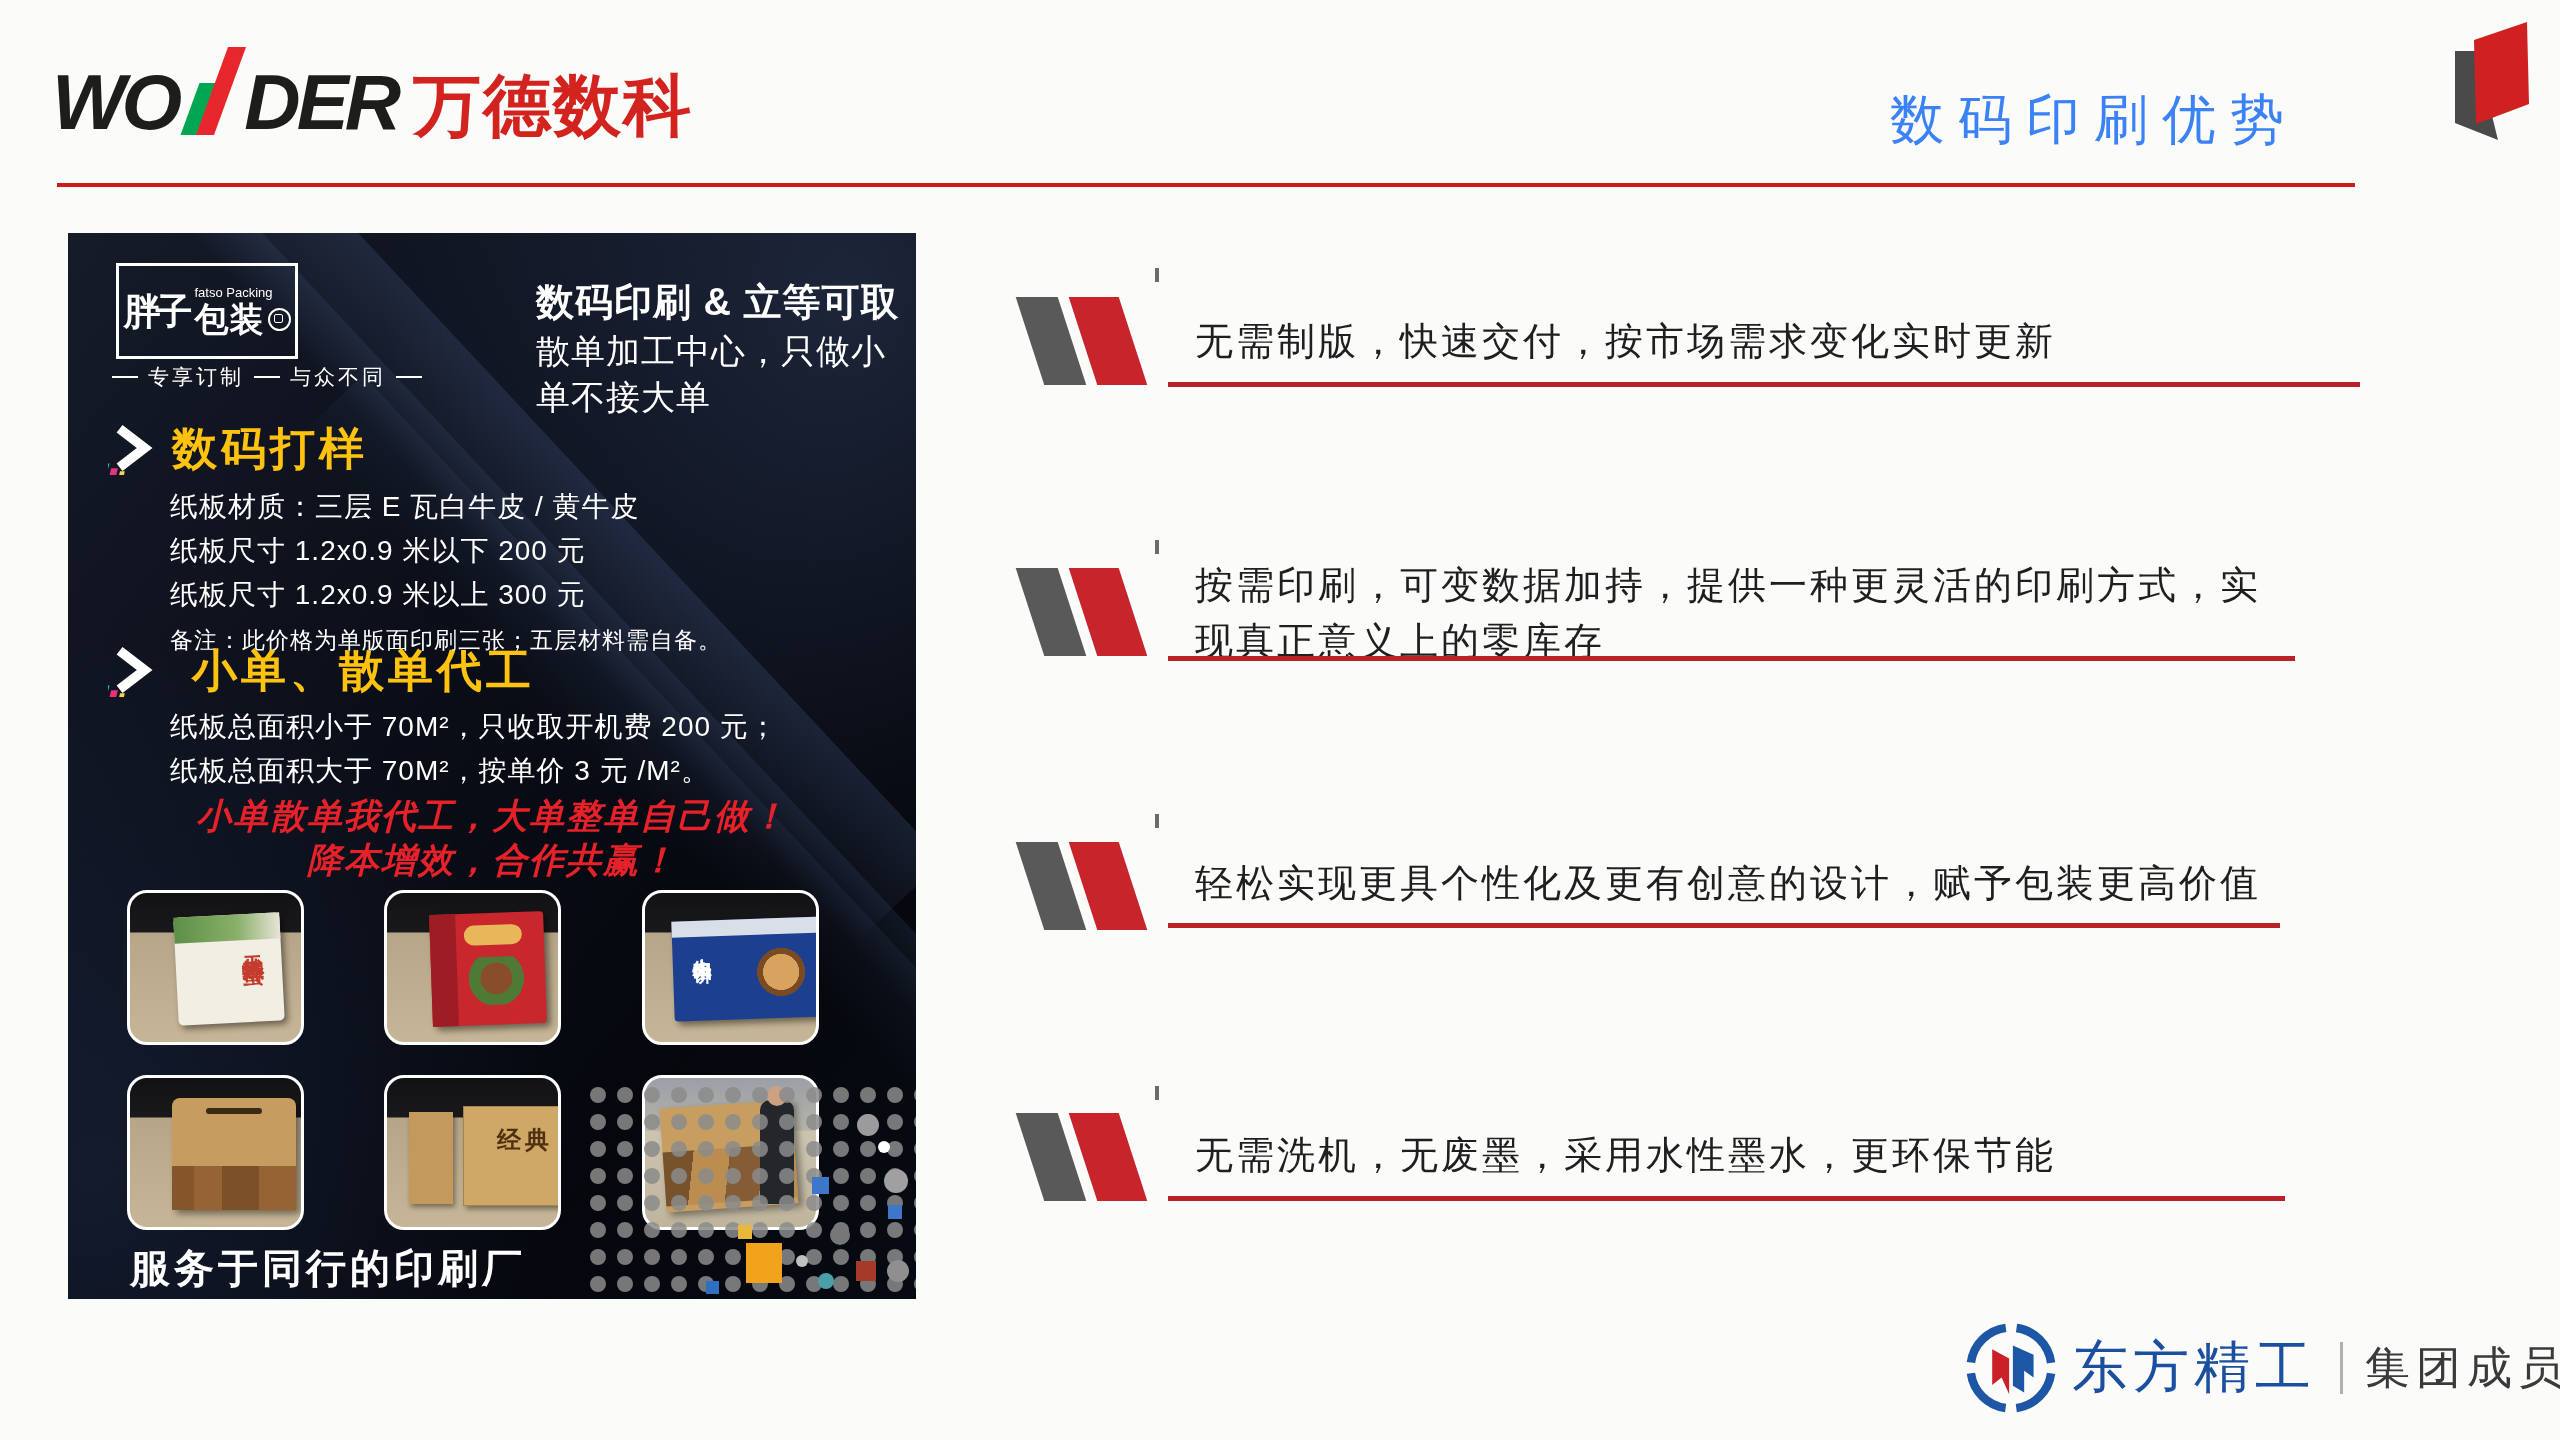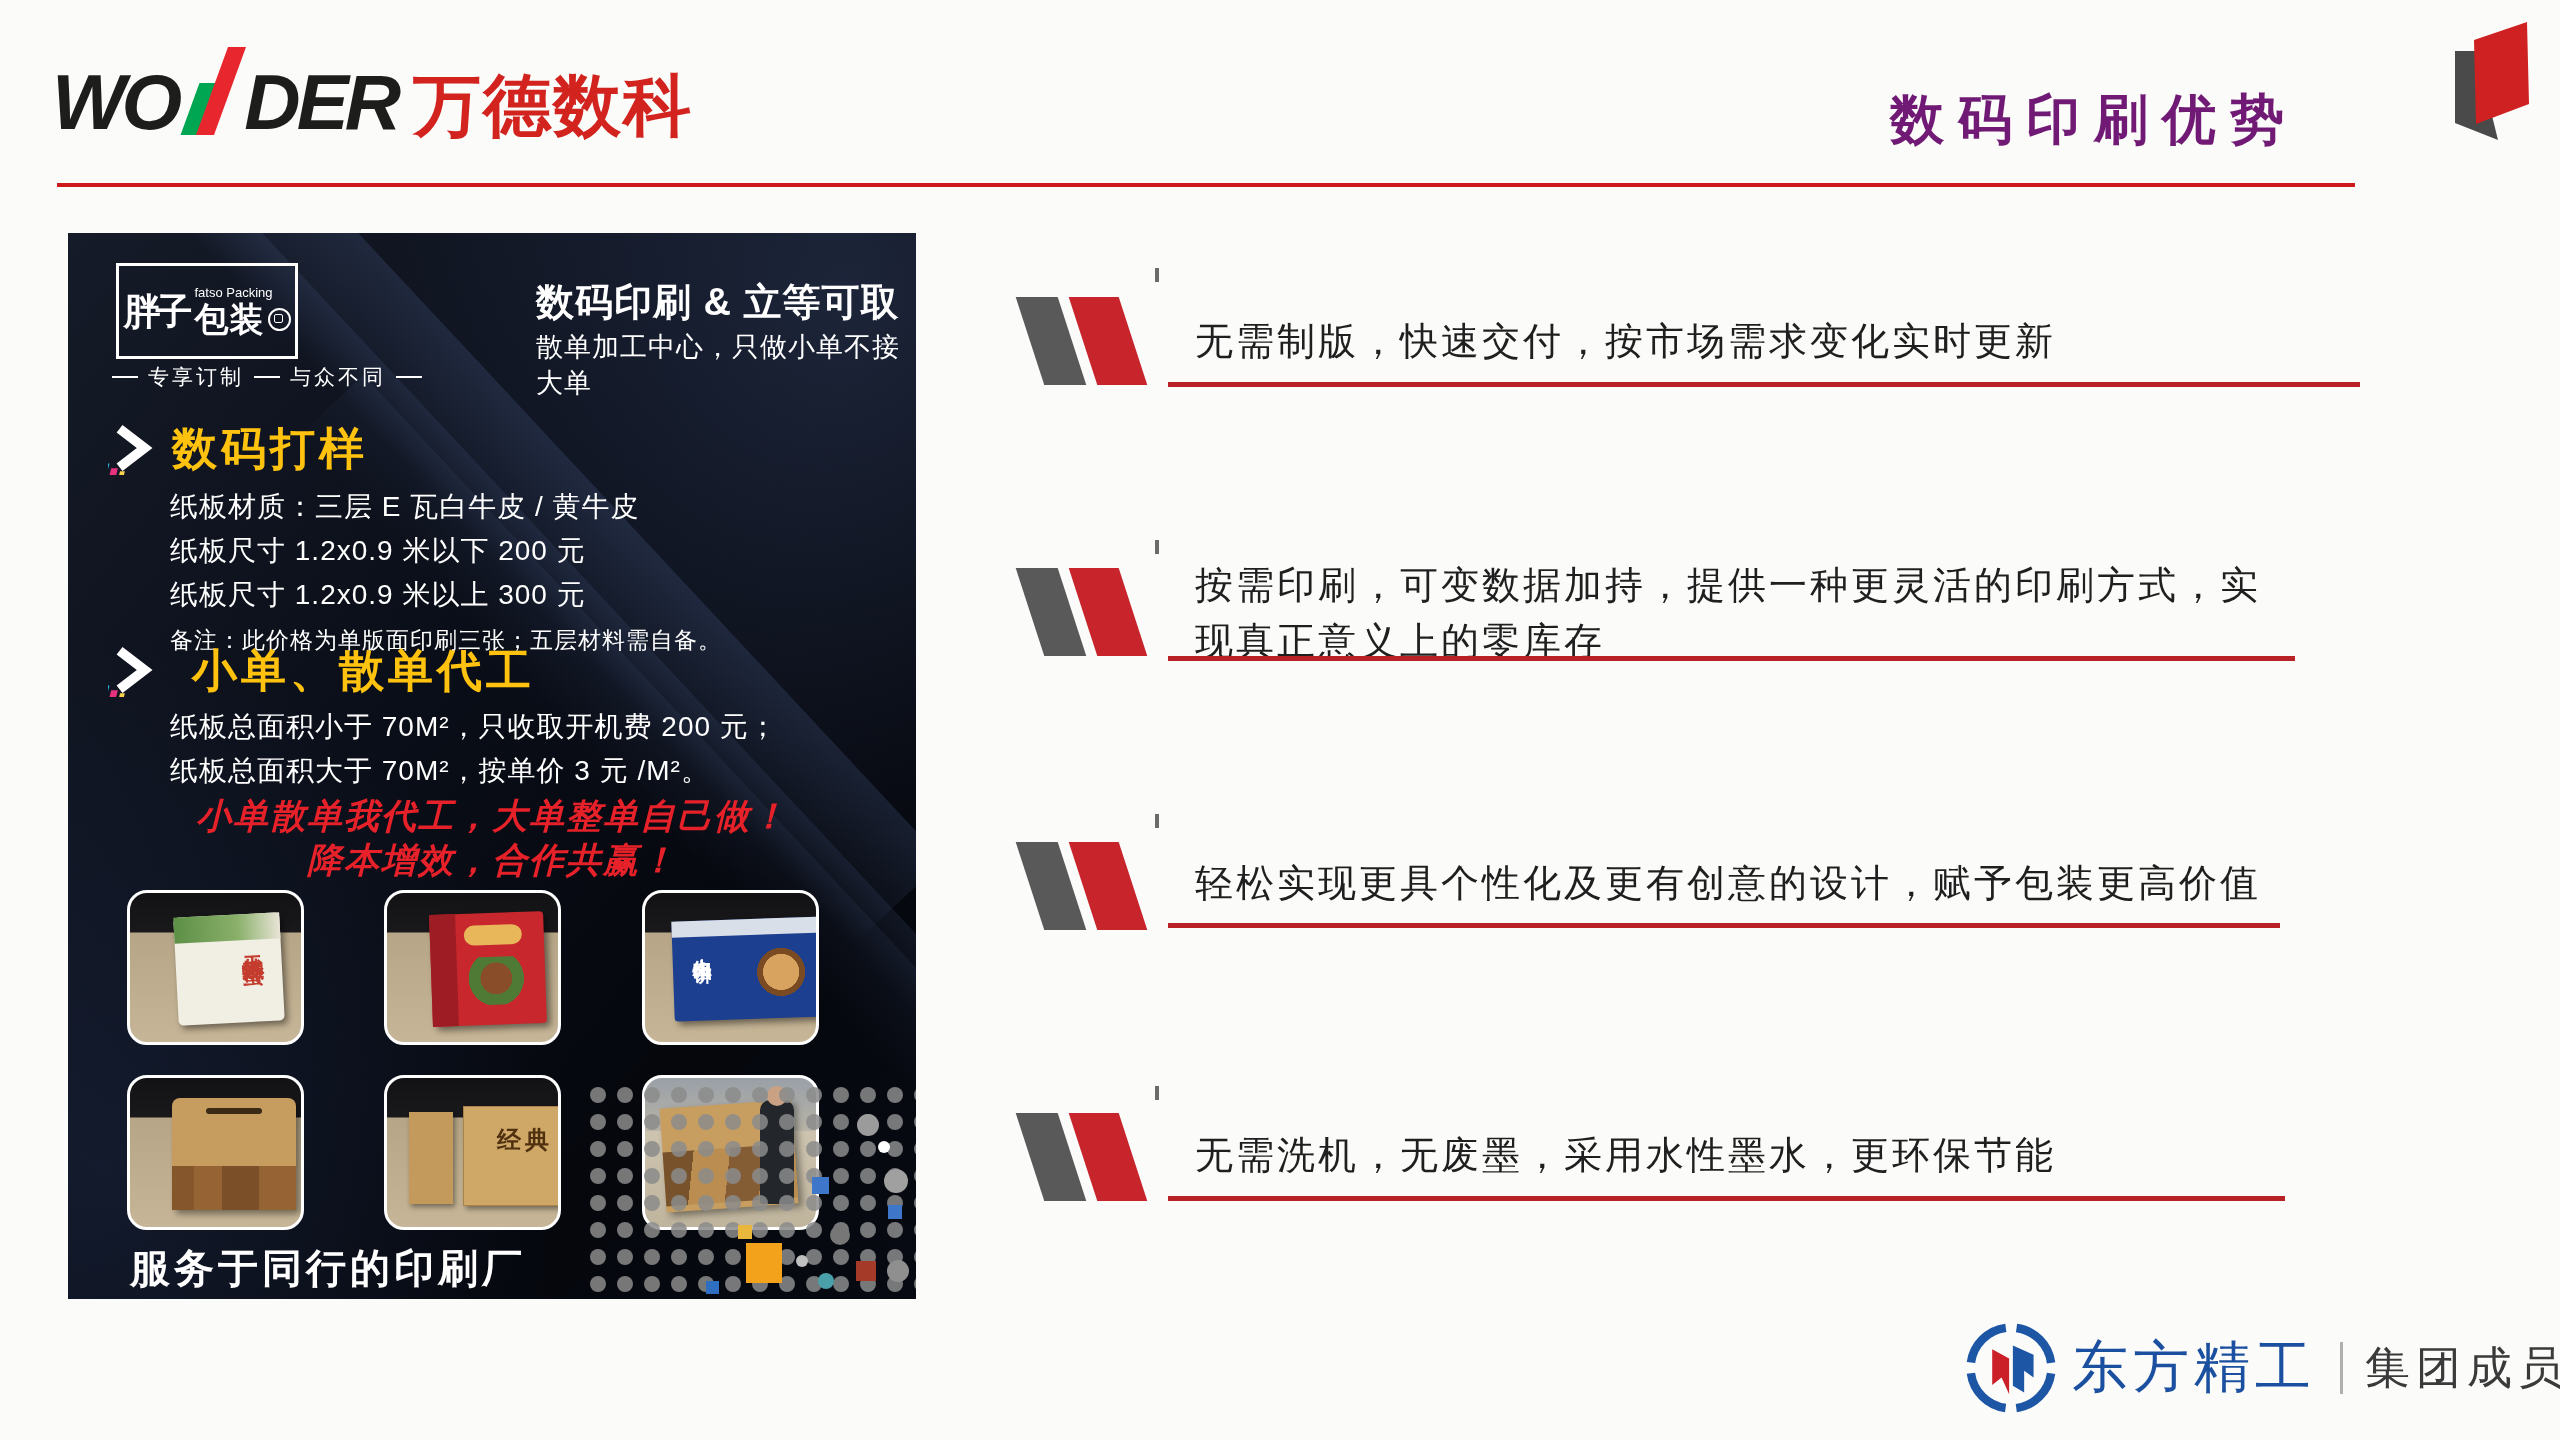--- a/index.html
+++ b/index.html
@@ -6,21 +6,21 @@
   body{width:2560px;height:1440px;background:#fbfbfa;font-family:"Liberation Sans","DejaVu Sans",sans-serif;overflow:hidden;}
   .slide{position:relative;width:2560px;height:1440px;background:#fbfbfa;overflow:hidden;}
 
   
   .wonder-logo{position:absolute;left:52px;top:58px;height:80px;display:flex;align-items:flex-end;}
   .wonder-text{font-size:78px;line-height:72px;font-weight:bold;font-style:italic;color:#1d1d1b;letter-spacing:-4px;}
   .wonder-n{position:relative;width:58px;height:72px;margin:0 4px;}
   .wonder-n .gstroke{position:absolute;left:8px;bottom:3px;width:17px;height:52px;background:#00a651;transform:skewX(-20deg);}
   .wonder-n .rstroke{position:absolute;left:30px;bottom:3px;width:18px;height:88px;background:#e8262d;transform:skewX(-20deg);}
   .wonder-cn{font-size:68px;line-height:66px;font-weight:bold;color:#d2231f;margin-left:16px;letter-spacing:2px;}
-  .page-title{position:absolute;top:84px;right:262px;font-size:54px;font-weight:bold;color:#701a75;letter-spacing:14px;white-space:nowrap;}
+  .page-title{position:absolute;top:84px;right:262px;font-size:54px;font-weight:normal;color:#3b82f6;letter-spacing:14px;white-space:nowrap;}
   .header-rule{position:absolute;left:57px;top:183px;width:2298px;height:4px;background:#cb1b1d;}
   .corner-icon{position:absolute;left:2426px;top:20px;}
 
   
   .flyer{position:absolute;left:68px;top:233px;width:848px;height:1066px;overflow:hidden;color:#fff;
     background:
       radial-gradient(ellipse at 92% 6%, rgba(80,100,150,.28), transparent 42%),
       radial-gradient(ellipse at 4% 88%, rgba(55,75,125,.22), transparent 40%),
       linear-gradient(128deg,#161b29 0%,#0a0e18 42%,#05070d 75%,#070a12 100%);}
   .streak{position:absolute;background:linear-gradient(180deg,rgba(110,140,205,.16),rgba(110,140,205,0));transform:rotate(47deg);pointer-events:none;}
@@ -33,21 +33,21 @@
   .brand-col{display:flex;flex-direction:column;line-height:1;}
   .brand-en{font-size:13px;letter-spacing:0;}
   .brand-cn-row{display:flex;align-items:center;margin-top:3px;}
   .brand-cn{font-size:34px;font-weight:bold;letter-spacing:1px;}
   .brand-seal{width:19px;height:19px;border:2px solid #fff;border-radius:50%;margin-left:3px;position:relative;}
   .brand-seal::after{content:"";position:absolute;left:4px;top:4px;width:7px;height:7px;border:1.5px solid #fff;border-radius:2px;}
   .brand-tagline{position:absolute;left:44px;top:130px;display:flex;align-items:center;gap:10px;font-size:21px;letter-spacing:3px;white-space:nowrap;}
   .tl-line{width:26px;height:2px;background:#fff;}
 
   .flyer-headline{position:absolute;left:468px;top:44px;font-size:38px;font-weight:bold;letter-spacing:1px;}
-  .flyer-sub{position:absolute;left:468px;top:96px;font-size:27px;letter-spacing:1px;}
+  .flyer-sub{position:absolute;left:468px;top:96px;font-size:34px;letter-spacing:1px;}
 
   .sec-title{position:absolute;left:40px;display:flex;align-items:center;gap:12px;}
   .sec-title .txt{font-size:45px;font-weight:bold;color:#ffc20e;letter-spacing:4px;}
   .sec1-title{top:186px;}
   .sec2-title{top:408px;gap:32px;}
   .sec-lines{position:absolute;left:102px;font-size:28px;line-height:44px;letter-spacing:1px;}
   .sec1-lines{top:252px;}
   .sec-note{position:absolute;left:102px;top:392px;font-size:23px;letter-spacing:1px;}
   .sec2-lines{top:472px;}
   .slogan{position:absolute;left:0;width:848px;text-align:center;font-family:"Liberation Serif","DejaVu Serif",serif;font-style:italic;font-weight:bold;color:#e62129;font-size:35px;letter-spacing:2px;}

